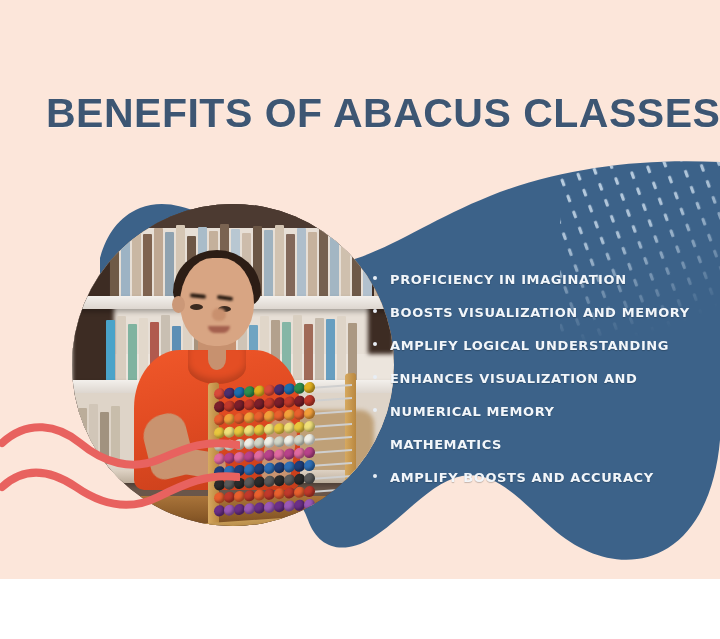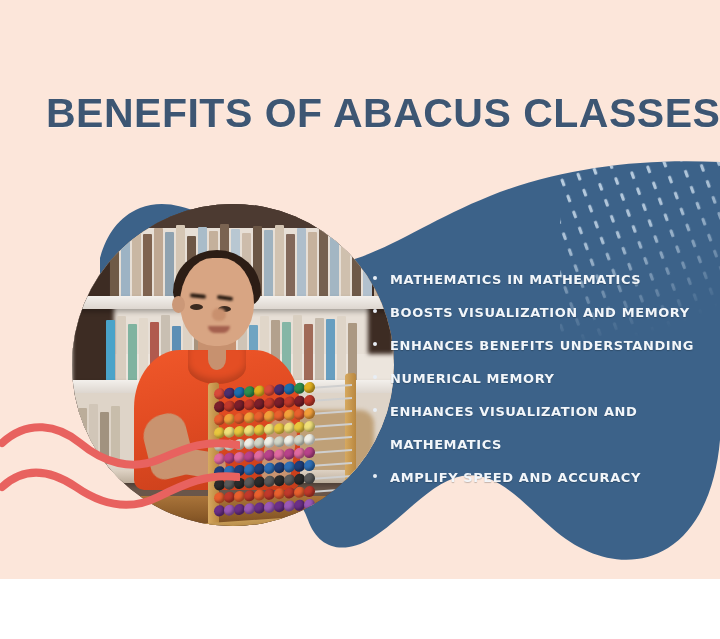--- a/index.html
+++ b/index.html
@@ -598,48 +598,48 @@
 
   <svg class="waves" viewBox="0 0 240 110">
     <path d="M2,28 C28,4 58,10 80,28 C104,48 132,56 160,44 C186,33 206,24 238,30" stroke="#e8625f" stroke-width="8" fill="none" stroke-linecap="round"></path>
     <path d="M2,72 C26,50 52,56 76,72 C102,90 130,96 158,82 C184,69 208,58 238,62" stroke="#e8625f" stroke-width="8" fill="none" stroke-linecap="round"></path>
   </svg>
 
   <div class="bullets">
 
     <div class="bullet-row">
       <span class="bullet-dot"></span>
-      <span class="bullet-text">MATHEMATICS IN MATHEMATICS</span>
+      <span class="bullet-text">PROFICIENCY IN IMAGINATION</span>
     </div>
 
     <div class="bullet-row">
       <span class="bullet-dot"></span>
       <span class="bullet-text">BOOSTS VISUALIZATION AND MEMORY</span>
     </div>
 
     <div class="bullet-row">
       <span class="bullet-dot"></span>
-      <span class="bullet-text">ENHANCES BENEFITS UNDERSTANDING</span>
+      <span class="bullet-text">AMPLIFY LOGICAL UNDERSTANDING</span>
+    </div>
+
+    <div class="bullet-row">
+      <span class="bullet-dot"></span>
+      <span class="bullet-text">ENHANCES VISUALIZATION AND</span>
     </div>
 
     <div class="bullet-row">
       <span class="bullet-dot"></span>
       <span class="bullet-text">NUMERICAL MEMORY</span>
     </div>
 
     <div class="bullet-row">
-      <span class="bullet-dot"></span>
-      <span class="bullet-text">ENHANCES VISUALIZATION AND</span>
-    </div>
-
-    <div class="bullet-row">
       <span class="bullet-dot hidden"></span>
       <span class="bullet-text">MATHEMATICS</span>
     </div>
 
     <div class="bullet-row">
       <span class="bullet-dot"></span>
-      <span class="bullet-text">AMPLIFY SPEED AND ACCURACY</span>
+      <span class="bullet-text">AMPLIFY BOOSTS AND ACCURACY</span>
     </div>
 
   </div>
 
 </div>
 
 </body></html>

